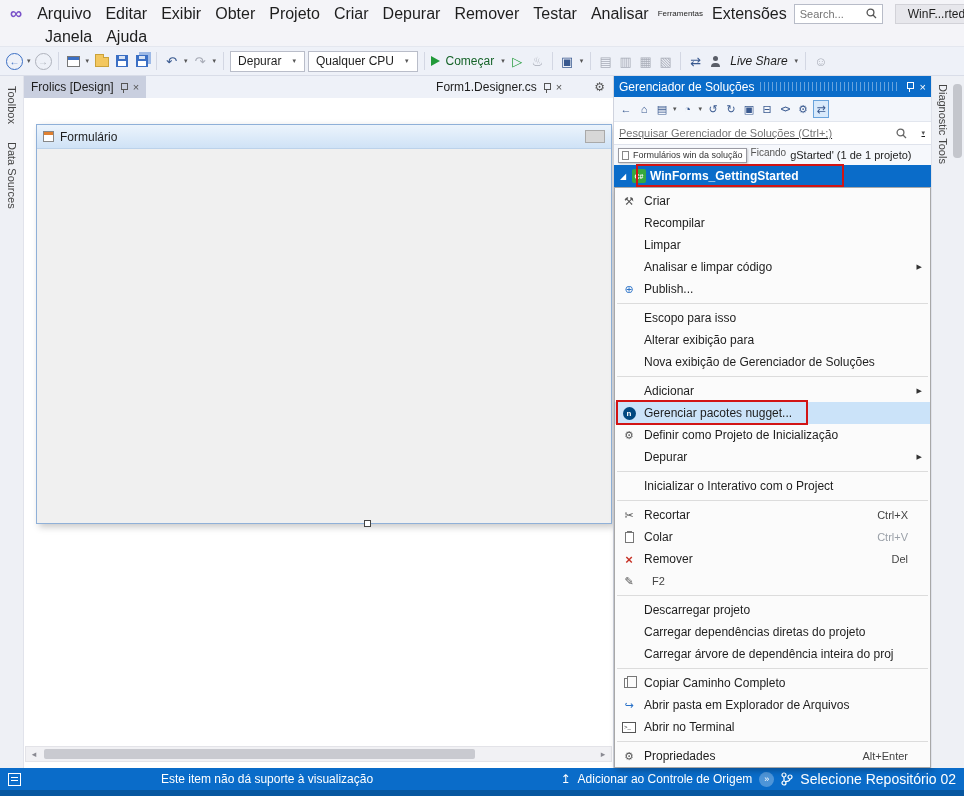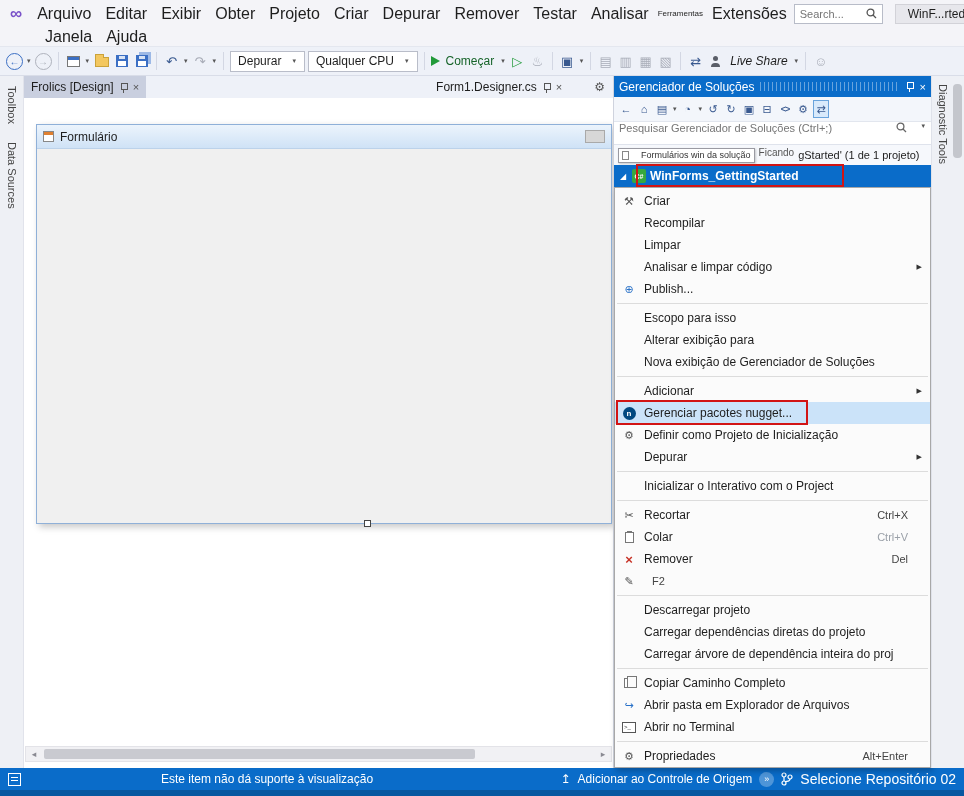--- a/index.html
+++ b/index.html
@@ -79,25 +79,25 @@
 
 .right-panel{width:318px;flex:0 0 318px;background:#f6f8fc;border-left:1px solid #cfd3de;display:flex;flex-direction:column;position:relative;}
 .panel-header{height:21px;background:#0a6cc9;color:#fff;display:flex;align-items:center;padding:0 5px;gap:6px;font-size:12px;flex:0 0 21px;}
 .panel-header .pin-icon{color:#fff;}
 .drag-dots{flex:1;height:9px;background-image:repeating-linear-gradient(90deg,rgba(255,255,255,.55) 0 1px,transparent 1px 4px);opacity:.7;}
 .ph-btn{color:#fff;font-size:11px;}
 .panel-toolbar{height:25px;display:flex;align-items:center;padding:0 4px;gap:2px;background:#f3f6fb;border-bottom:1px solid #e2e6ee;flex:0 0 25px;}
 .pt-icon{min-width:16px;height:18px;display:flex;align-items:center;justify-content:center;font-size:11px;color:#39598f;}
 .pt-icon.boxed{border:1px solid #6aa4dc;background:#d9eafb;}
 .code-glyph{font-size:9px;font-weight:bold;letter-spacing:-1px;}
-.panel-search{height:23px;background:#fff;border-bottom:1px solid #dfe3ec;display:flex;align-items:flex-start;padding:0 5px;gap:13px;flex:0 0 23px;}
+.panel-search{height:23px;background:#fff;border-bottom:1px solid #dfe3ec;display:flex;align-items:center;padding:0 5px;gap:13px;flex:0 0 23px;text-decoration:underline;}
 .panel-search input{flex:1;border:0;outline:0;font-size:11px;color:#707070;background:transparent;font-family:inherit;min-width:0;}
 
 .tree-row{position:relative;display:flex;align-items:center;height:20px;padding-left:4px;gap:4px;font-size:12px;flex:0 0 20px;}
-.overlay-box{border:1px solid #9a9aa2;background:#fff;font-size:9px;padding:0 3px;height:15px;display:flex;align-items:center;gap:12px;color:#333;box-shadow:1px 1px 2px rgba(0,0,0,.2);white-space:nowrap;}
+.overlay-box{border:1px solid #9a9aa2;background:#fff;font-size:9px;padding:0 3px;height:15px;display:flex;align-items:center;gap:4px;color:#333;box-shadow:1px 1px 2px rgba(0,0,0,.2);white-space:nowrap;}
 .mini-doc{width:7px;height:9px;border:1px solid #888;background:#fff;flex:0 0 7px;}
 .sol-small{font-size:10px;color:#555;align-self:flex-start;margin-top:2px;}
 .sol-text{font-size:11px;color:#222;white-space:nowrap;}
 .tree-row.selected{background:#0a6cc9;color:#fff;font-weight:bold;height:22px;flex:0 0 22px;}
 .expand-glyph{font-size:8px;color:#fff;width:10px;text-align:center;}
 .cs-icon{width:14px;height:14px;background:#37a93f;color:#fff;font-size:7px;font-weight:bold;display:flex;align-items:center;justify-content:center;border-radius:2px;flex:0 0 14px;}
 .red-box{position:absolute;border:2px solid #d21414;pointer-events:none;z-index:5;}
 .red-box.project{left:22px;top:-1px;width:208px;height:23px;}
 .red-box.nugget{left:1px;top:-2px;width:192px;height:25px;}
 

